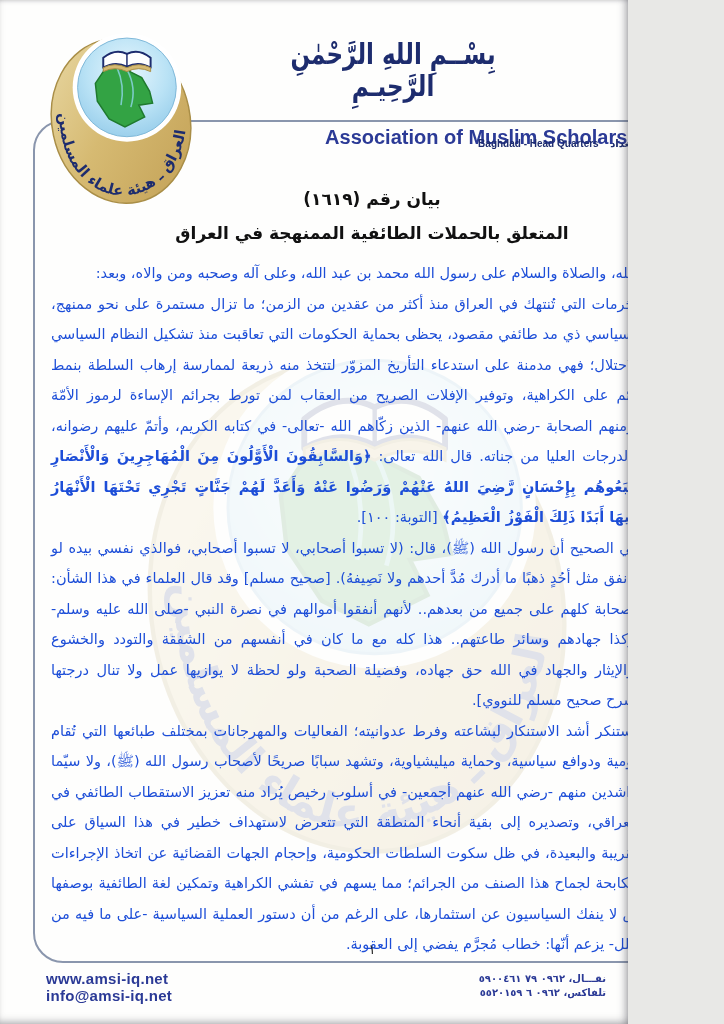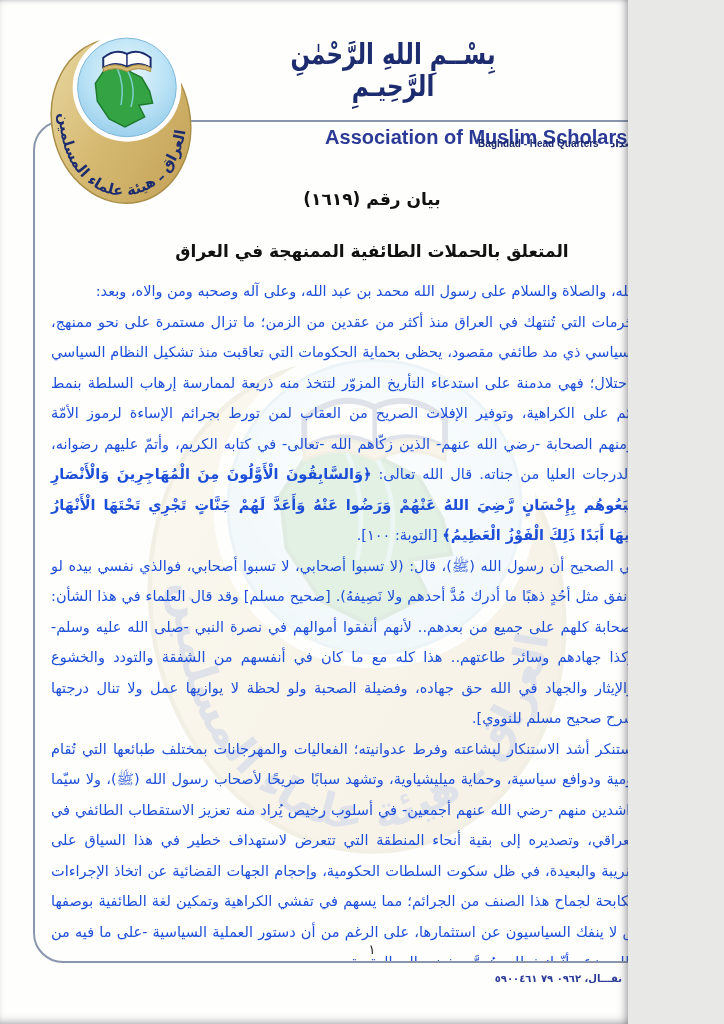--- a/index.html
+++ b/index.html
@@ -46,21 +46,21 @@
     direction:rtl;
   }
   .hq-line .ar{margin-left:8px;}
   .hq-line .en{font-family:"Liberation Sans", sans-serif;direction:ltr;unicode-bidi:embed;}
   .doc-body{
     position:relative;margin-top:48px;direction:rtl;color:#1b1b1b;
     z-index:4;
   }
   .stmt-title{
     text-align:center;font-weight:bold;font-size:17px;color:#111;
-    line-height:34px;direction:rtl;margin-top:18px;
+    line-height:34px;direction:rtl;
   }
   .stmt-title.first{margin-top:10px;}
   .para{
     font-size:14.5px;line-height:30.5px;text-align:justify;
     text-align-last:right;direction:rtl;margin:0;color:#1d4ed8;
     text-indent:22px;
   }
   .para.opening{margin-top:8px;}
   .quran{font-weight:bold;}
   .pagenum{
@@ -73,21 +73,21 @@
     opacity:0.13;z-index:1;pointer-events:none;
   }
   
   .footer-links{
     position:absolute;left:46px;top:970px;
     color:#2b3a96;font-weight:bold;font-size:15px;line-height:17px;
     font-family:"Liberation Sans", sans-serif;letter-spacing:.3px;
     z-index:6;
   }
   .footer-phones{
-    position:absolute;right:6px;top:972px;width:240px;
+    position:absolute;right:22px;top:972px;width:240px;
     color:#2b3a96;font-weight:bold;font-size:10px;line-height:14px;
     text-align:right;direction:rtl;z-index:6;
   }
   .hidden-defs{position:absolute;width:0;height:0;overflow:hidden;}
 </style>
 </head>
 <body>
 
 <svg class="hidden-defs" aria-hidden="true">
   <defs>
@@ -154,18 +154,23 @@
 
       <p class="para">وجاء في الصحيح أن رسول الله (ﷺ)، قال: (لا تسبوا أصحابي، لا تسبوا أصحابي، فوالذي نفسي بيده لو أنّ أحدكم أنفق مثل أحُدٍ ذهبًا ما أدرك مُدَّ أحدهم ولا نَصِيفهُ). [صحيح مسلم] وقد قال العلماء في هذا الشأن: "تفضيل الصحابة كلهم على جميع من بعدهم.. لأنهم أنفقوا أموالهم في نصرة النبي -صلى الله عليه وسلم- وحمايته، وكذا جهادهم وسائر طاعتهم.. هذا كله مع ما كان في أنفسهم من الشفقة والتودد والخشوع والتواضع والإيثار والجهاد في الله حق جهاده، وفضيلة الصحبة ولو لحظة لا يوازيها عمل ولا تنال درجتها بشيء". [شرح صحيح مسلم للنووي].</p>
 
       <p class="para">ومما يستنكر أشد الاستنكار لبشاعته وفرط عدوانيته؛ الفعاليات والمهرجانات بمختلف طبائعها التي تُقام برعاية حكومية ودوافع سياسية، وحماية ميليشياوية، وتشهد سبابًا صريحًا لأصحاب رسول الله (ﷺ)، ولا سيّما الخلفاء الراشدين منهم -رضي الله عنهم أجمعين- في أسلوب رخيص يُراد منه تعزيز الاستقطاب الطائفي في المجتمع العراقي، وتصديره إلى بقية أنحاء المنطقة التي تتعرض لاستهداف خطير في هذا السياق على المديات القريبة والبعيدة، في ظل سكوت السلطات الحكومية، وإحجام الجهات القضائية عن اتخاذ الإجراءات الرادعة والكابحة لجماح هذا الصنف من الجرائم؛ مما يسهم في تفشي الكراهية وتمكين لغة الطائفية بوصفها أداة تحريض لا ينفك السياسيون عن استثمارها، على الرغم من أن دستور العملية السياسية -على ما فيه من اعوجاج وعلل- يزعم أنّها: خطاب مُجرَّم يفضي إلى العقوبة.</p>
 
     </div>
 
     <div class="pagenum">١</div>
   </div>
 
+  <div class="footer-links">
+    <div>www.amsi-iq.net</div>
+    <div>info@amsi-iq.net</div>
+  </div>
   <div class="footer-phones">
     <div>نقـــال، ٠٩٦٢ ٧٩ ٥٩٠٠٤٦١</div>
+    <div>تلفاكس، ٠٩٦٢ ٦ ٥٥٢٠١٥٩</div>
   </div>
 
   <div class="edge-shade"></div>
 </div>
 
 </body></html>

